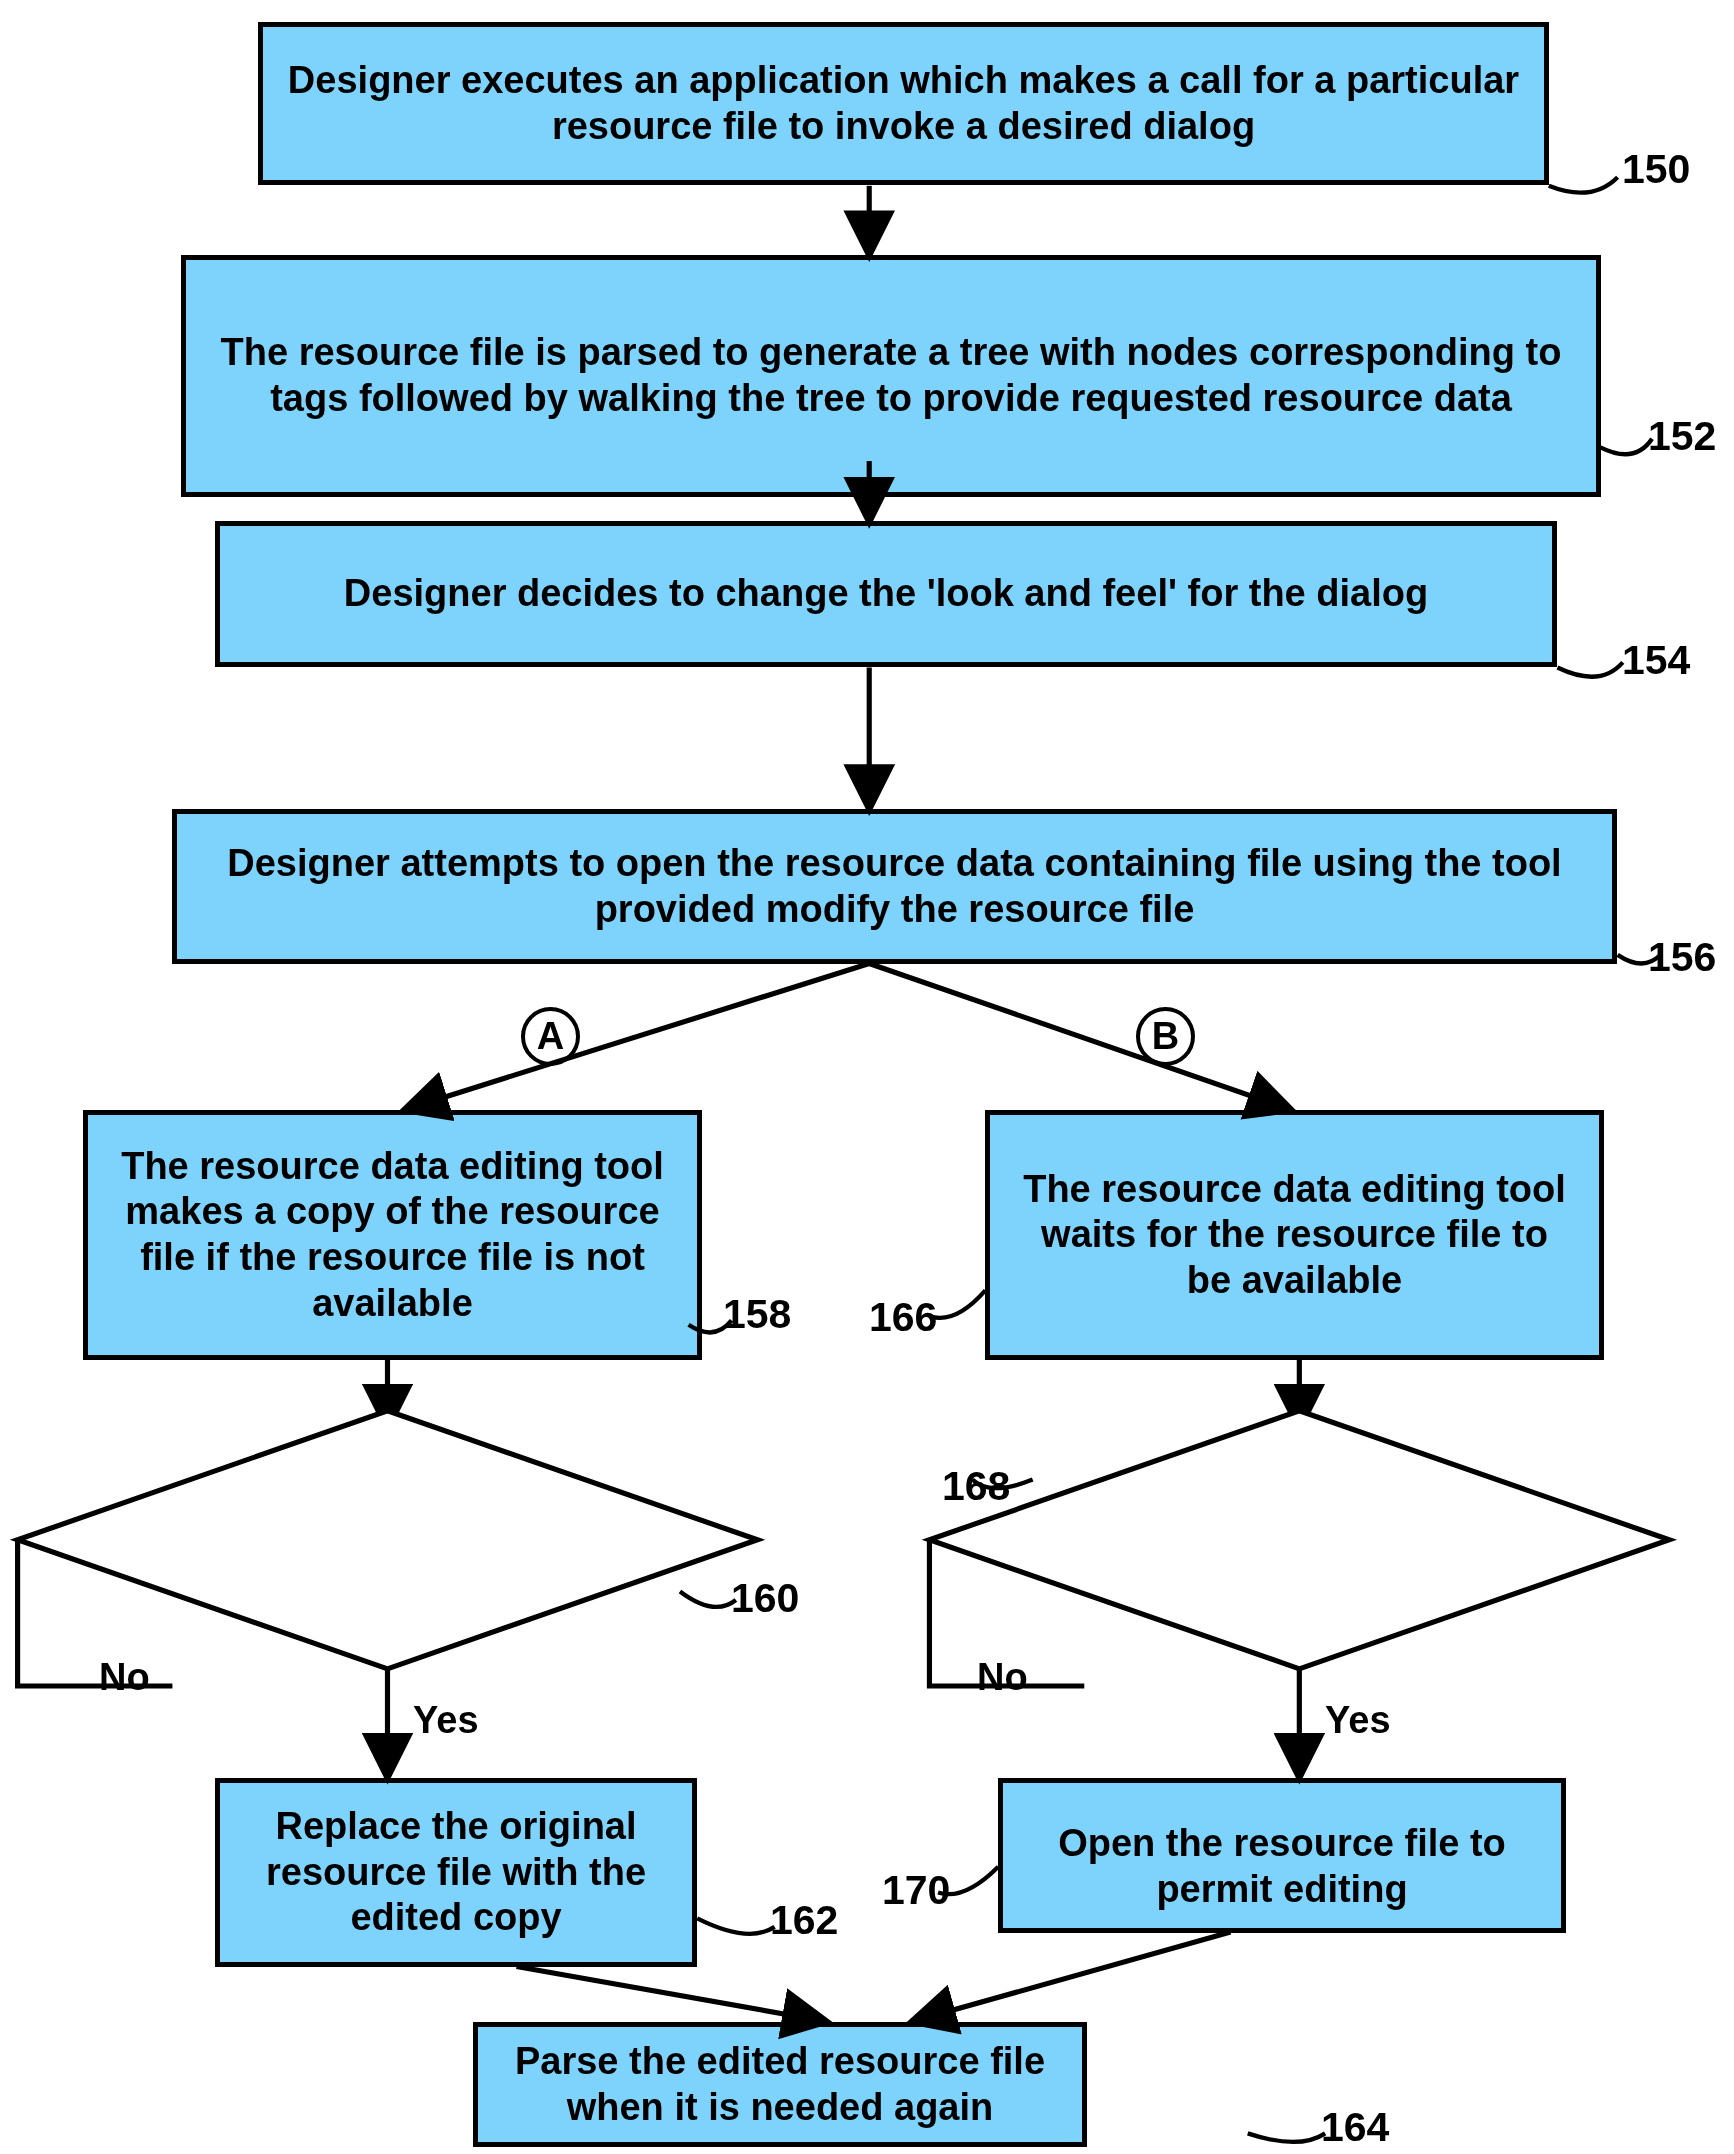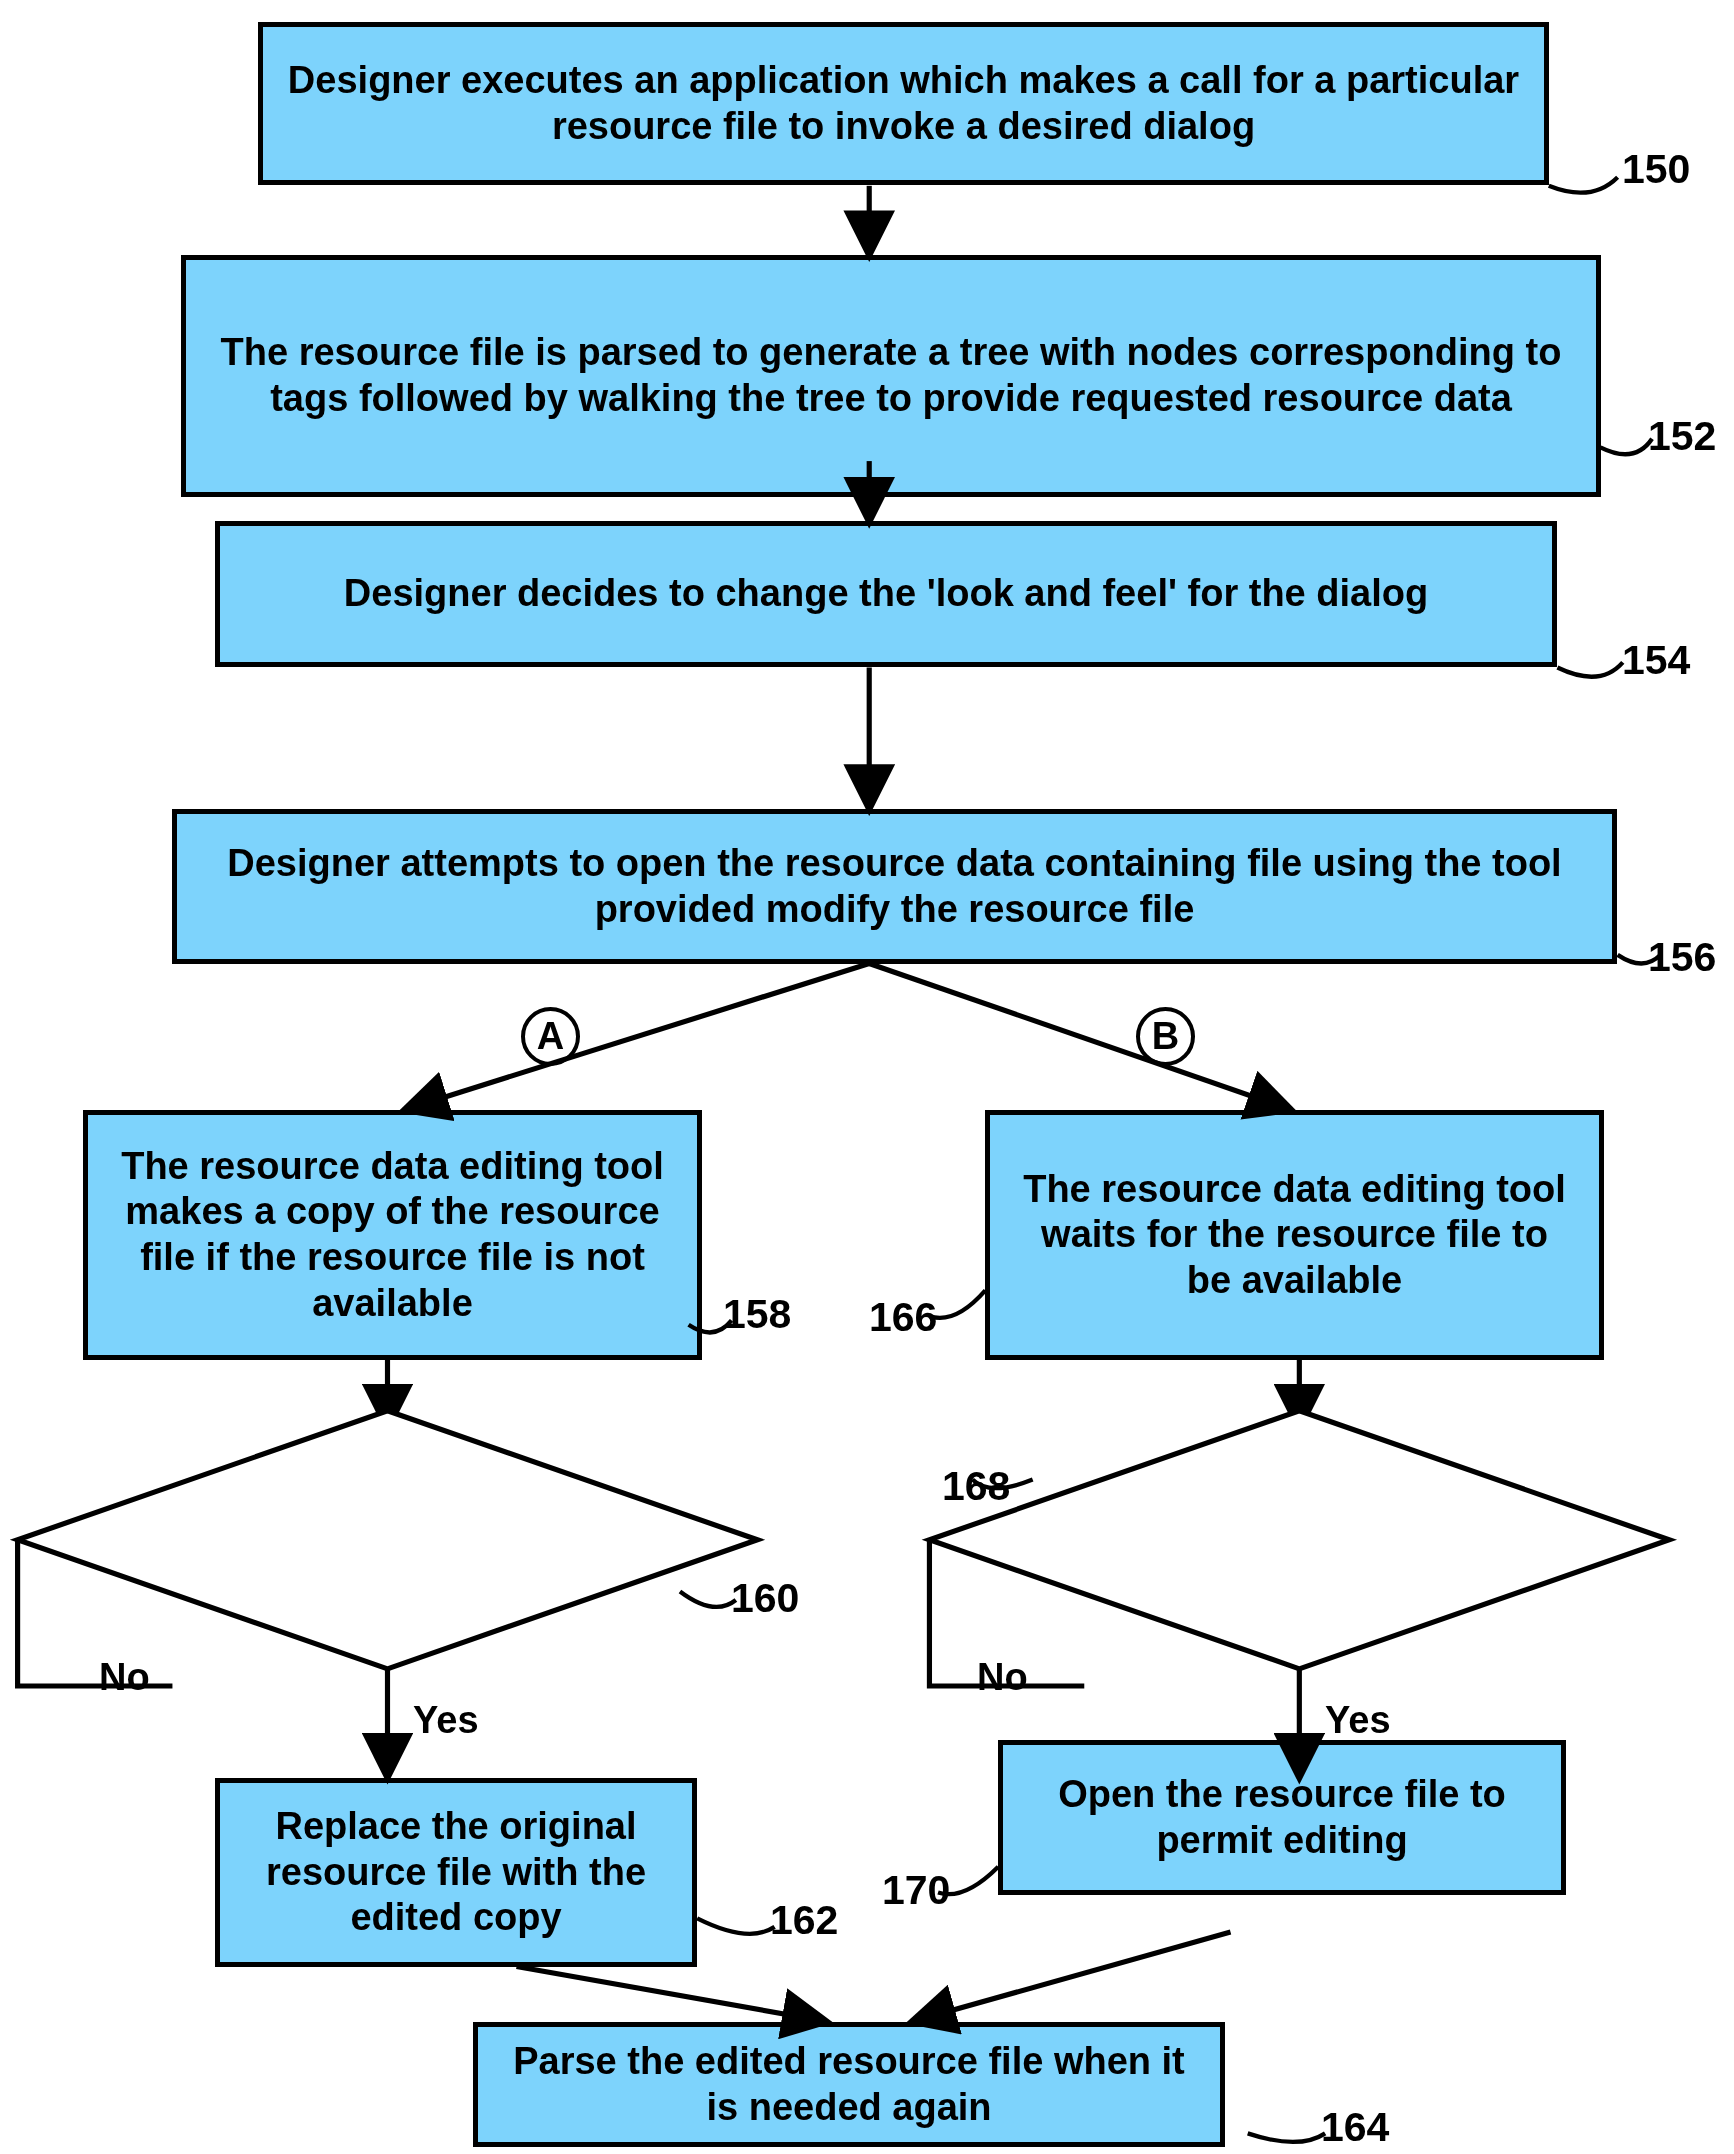--- a/index.html
+++ b/index.html
@@ -85,25 +85,25 @@
   </div>
 
   <div class="box" style="left:985px; top:1110px; width:619px; height:250px;justify-content:flex-end;">
     <span>The resource data editing tool waits for the resource file to be available</span>
   </div>
 
   <div class="box" style="left:215px; top:1778px; width:482px; height:189px;">
     <span>Replace the original resource file with the edited copy</span>
   </div>
 
-  <div class="box" style="left:998px; top:1740px; width:568px; height:155px;">
+  <div class="box" style="left:998px; top:1778px; width:568px; height:155px;align-items:flex-end;">
     <span>Open the resource file to permit editing</span>
   </div>
 
-  <div class="box" style="left:473px; top:2022px; width:752px; height:125px;">
+  <div class="box" style="left:473px; top:2022px; width:614px; height:125px;">
     <span>Parse the edited resource file when it is needed again</span>
   </div>
 
   <div style="position:absolute; left:146px; top:1488px; width:482px; text-align:center; font-size:38px; font-weight:700; line-height:1.2;">
     <span>Is the original resource file closed?</span>
   </div>
 
   <div style="position:absolute; left:1058px; top:1488px; width:482px; text-align:center; font-size:38px; font-weight:700; line-height:1.2;">
     <span>Is the original resource file closed?</span>
   </div>

